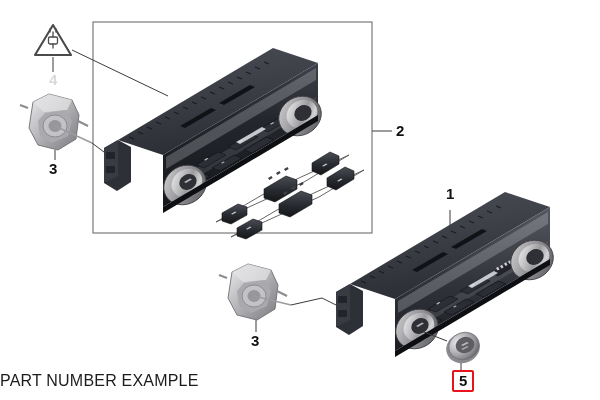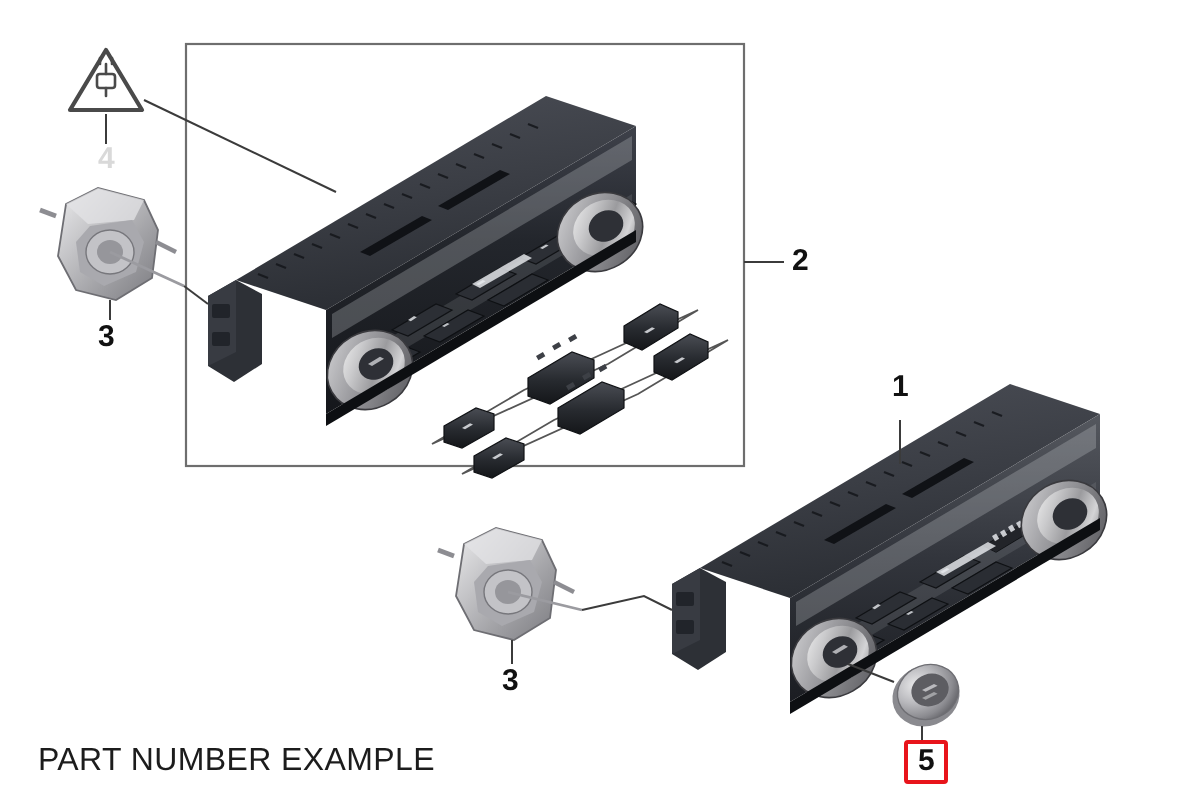--- a/index.html
+++ b/index.html
@@ -16,21 +16,21 @@
     font-family:"Liberation Sans", sans-serif;line-height:1;
   }
   .callout.faint{color:#d9d9d9;font-weight:bold;}
   .callout.boxed{
     border:2px solid #e8141b;border-radius:2px;
     padding:1px 5px 2px 5px;background:#fff;color:#111;
   }
 
   
   #caption{
-    position:absolute;left:19px;top:372px;
+    position:absolute;left:0;top:372px;
     font-size:16px;color:#1c1c1c;letter-spacing:.2px;
     font-family:"Liberation Sans", sans-serif;
   }
 
   
   svg.layer{position:absolute;left:0;top:0;width:600px;height:400px;overflow:visible;}
   .lead{stroke:#3b3b3b;stroke-width:1;fill:none;}
   .leadthin{stroke:#555;stroke-width:.9;fill:none;}
   .groupbox{stroke:#6e6e6e;stroke-width:1.1;fill:none;}
   .warnstroke{stroke:#4a4a4a;stroke-width:2.1;fill:none;stroke-linejoin:round;}

